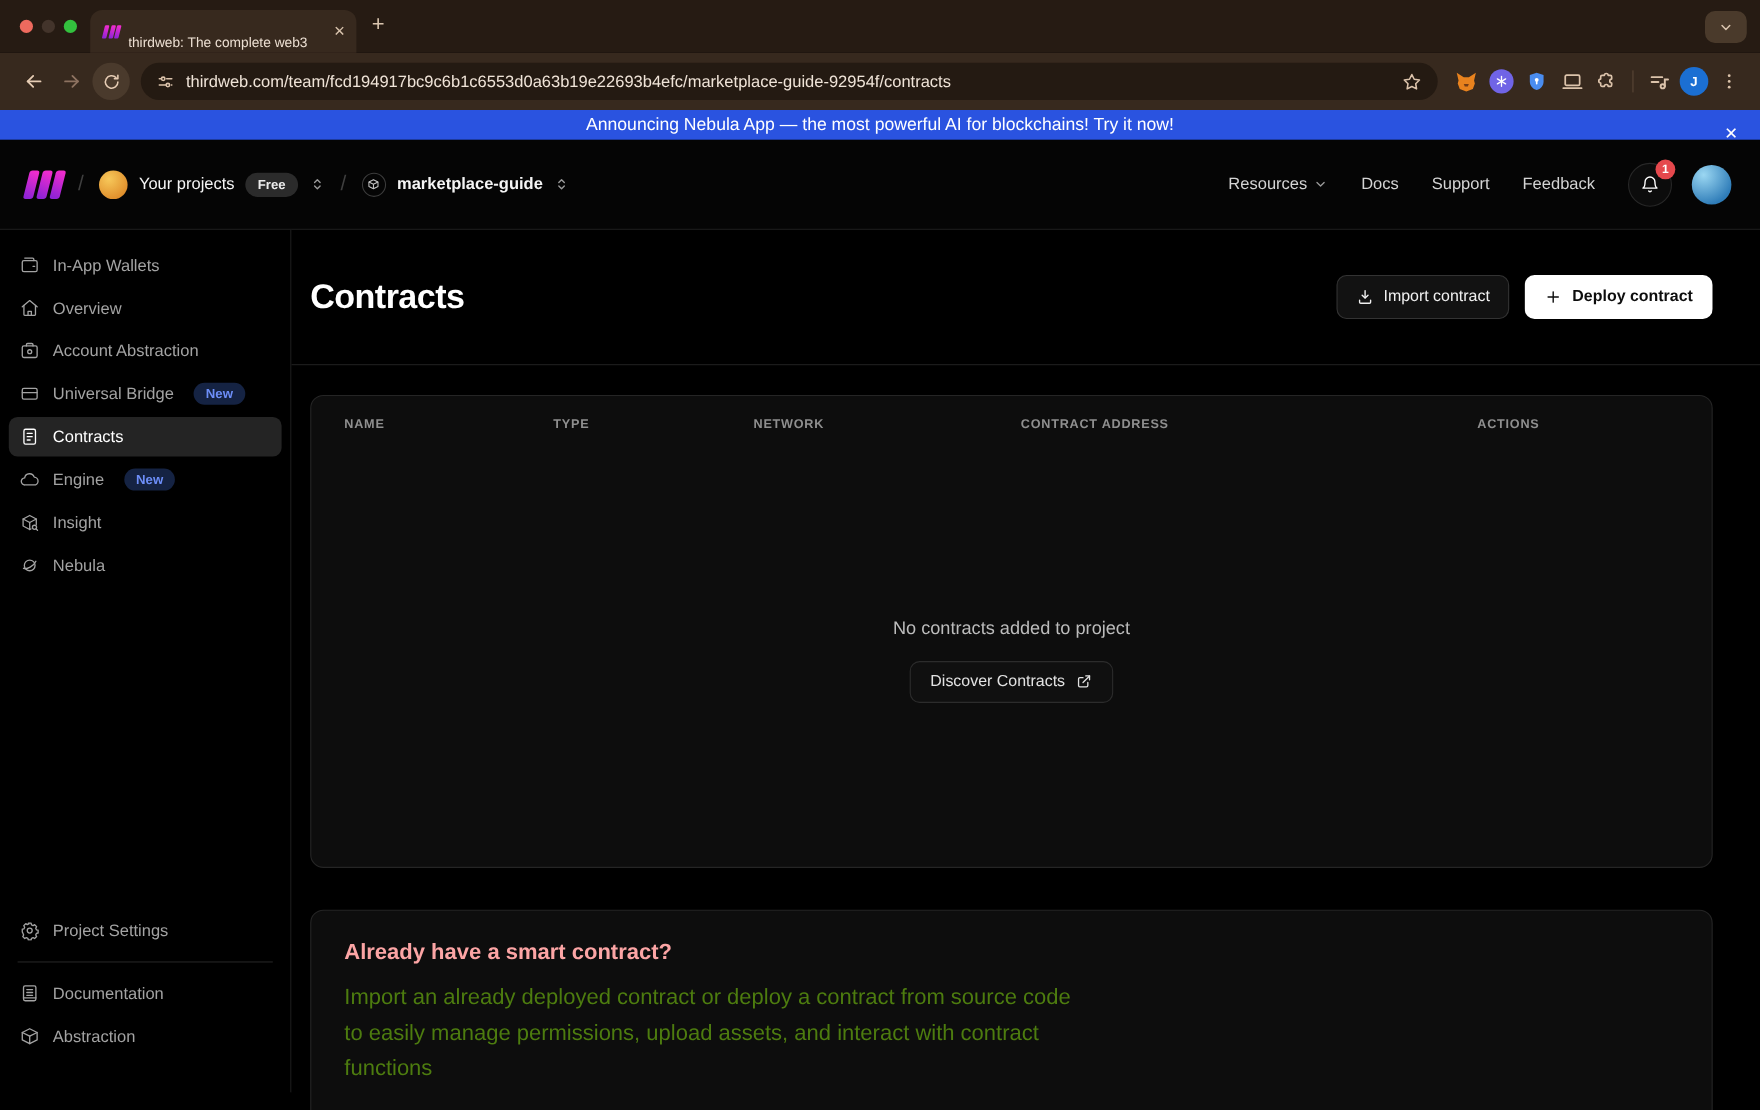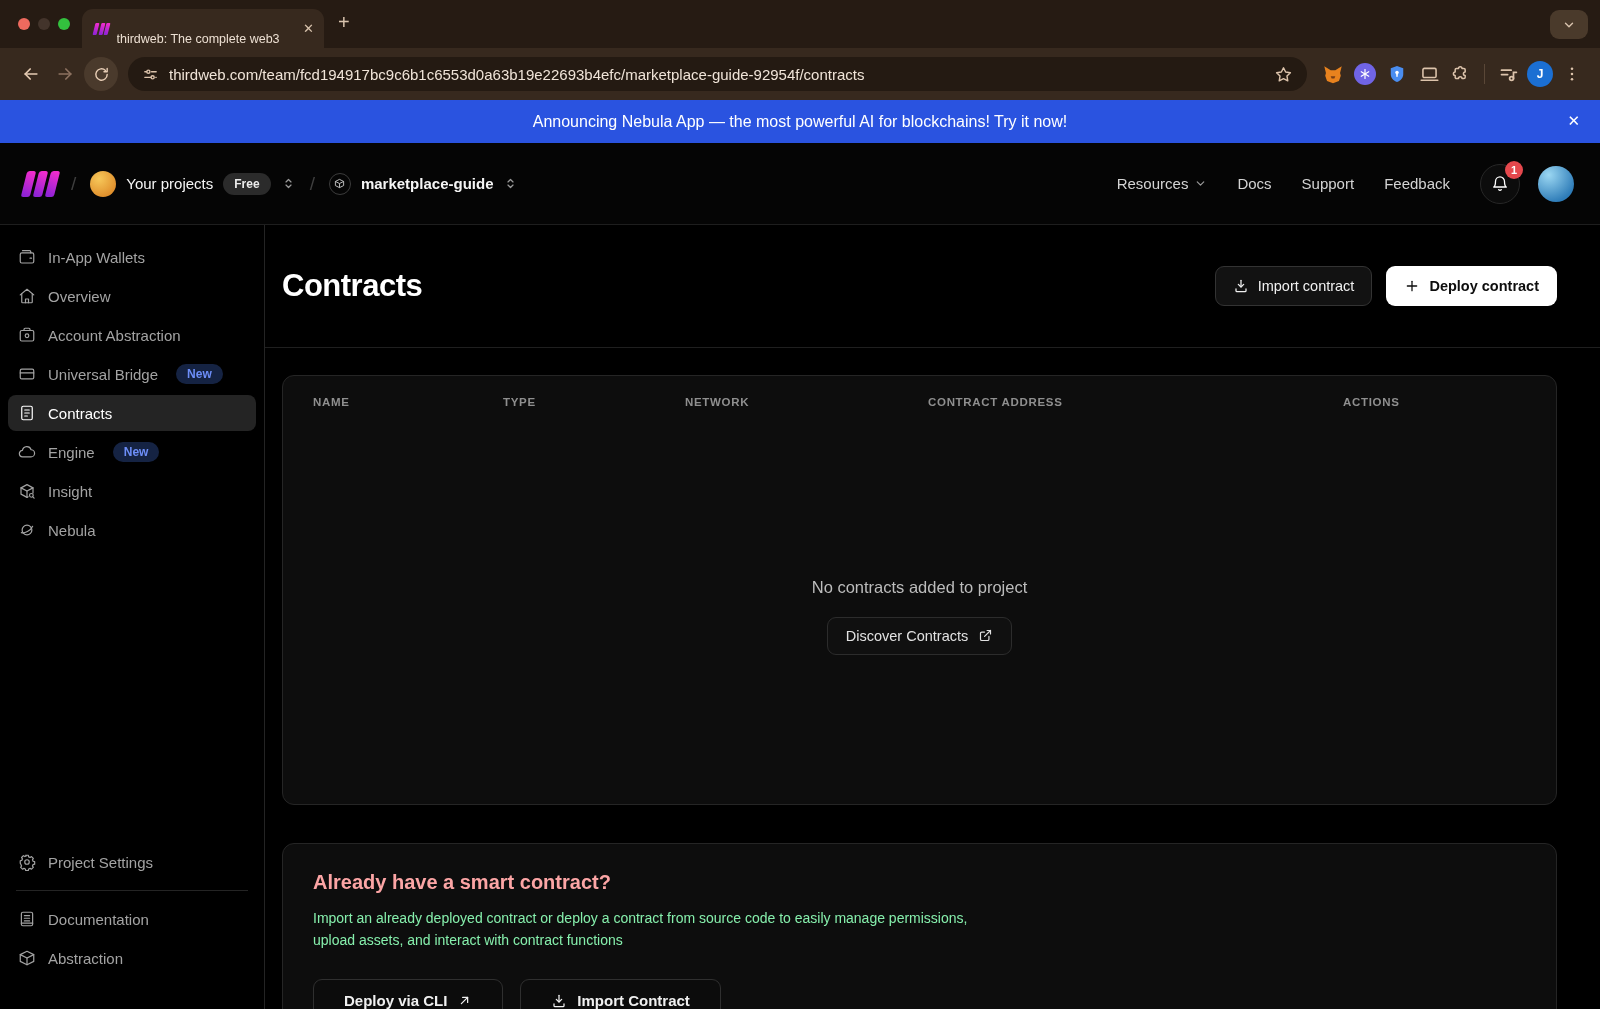--- a/index.html
+++ b/index.html
@@ -32,21 +32,21 @@
   .urlbar { flex:1; height:34px; margin:0 10px 0 10px; border-radius:17px; background:#241a12;
             display:flex; align-items:center; gap:10px; padding:0 14px; min-width:0; }
   .url-text { flex:1; font-size:15px; color:#f0e4d8; white-space:nowrap; overflow:hidden; }
   .ext { width:32px; height:32px; display:flex; align-items:center; justify-content:center; color:#dcc3ab; flex:0 0 auto; }
   .snow-badge { width:22px; height:22px; border-radius:50%; background:#7064e6; display:flex; align-items:center; justify-content:center; }
   .tool-sep { width:1px; height:20px; background:#5a4737; margin:0 7px; flex:0 0 auto; }
   .chrome-avatar { width:26px; height:26px; border-radius:50%; background:#1b6fd3; color:#fff; font-size:12px;
                    font-weight:700; display:flex; align-items:center; justify-content:center; flex:0 0 auto; }
 
   
-  .banner { position:relative; height:43px; background:#2a53e0; display:flex; align-items:center; justify-content:center; }
+  .banner { position:relative; height:27px; background:#2a53e0; display:flex; align-items:center; justify-content:center; }
   .banner-text { color:#fff; font-size:16px; }
   .banner-close { position:absolute; right:20px; top:12px; color:#fff; font-size:15px; }
 
   
   .appheader { height:82px; background:#050505; border-bottom:1px solid #1e1e1e;
                display:flex; align-items:center; padding:0 26px 0 24px; }
   .logo { display:flex; gap:3px; }
   .logo i { width:9px; height:26px; border-radius:2.5px; transform:skewX(-14deg);
             background:linear-gradient(205deg,#f02ccd 10%,#8f23d6 90%); }
   .crumb-slash { color:#3f3f3f; font-size:19px; margin:0 14px; font-weight:300; }
@@ -100,21 +100,21 @@
            height:52px; padding:0 30px; color:#8f8f8f; font-size:11.5px; font-weight:700;
            letter-spacing:.06em; }
   .empty-zone { flex:1; display:flex; flex-direction:column; align-items:center; justify-content:center; gap:20px; }
   .empty-text { color:#bcbcbc; font-size:16.5px; }
   .btn-ghost { background:#101010; border:1px solid #2c2c2c; color:#e2e2e2; height:38px; border-radius:9px;
                display:inline-flex; align-items:center; gap:10px; padding:0 18px; font-size:14.5px; font-weight:500; }
 
   .cta-card { margin:38px 43px 0 17px; background:#0d0d0d; border:1px solid #252525; border-radius:12px;
               padding:27px 30px 30px 30px; min-height:230px; }
   .cta-title { color:#fca5a5; font-size:20px; font-weight:700; margin-bottom:13px; }
-  .cta-desc { color:#86efac; font-size:14px; line-height:1.6; max-width:672px; }
+  .cta-desc { color:#4d7c0f; font-size:20px; line-height:1.6; max-width:672px; }
   .cta-actions { display:flex; gap:17px; margin-top:27px; }
   .btn-cta { background:#0c0c0c; border:1px solid #2f2f2f; color:#f0f0f0; height:44px; border-radius:9px;
              display:inline-flex; align-items:center; justify-content:center; gap:10px;
              padding:0 30px; font-size:15px; font-weight:600; }
 
   .ic { display:block; }
 </style>
 </head>
 <body>
 

